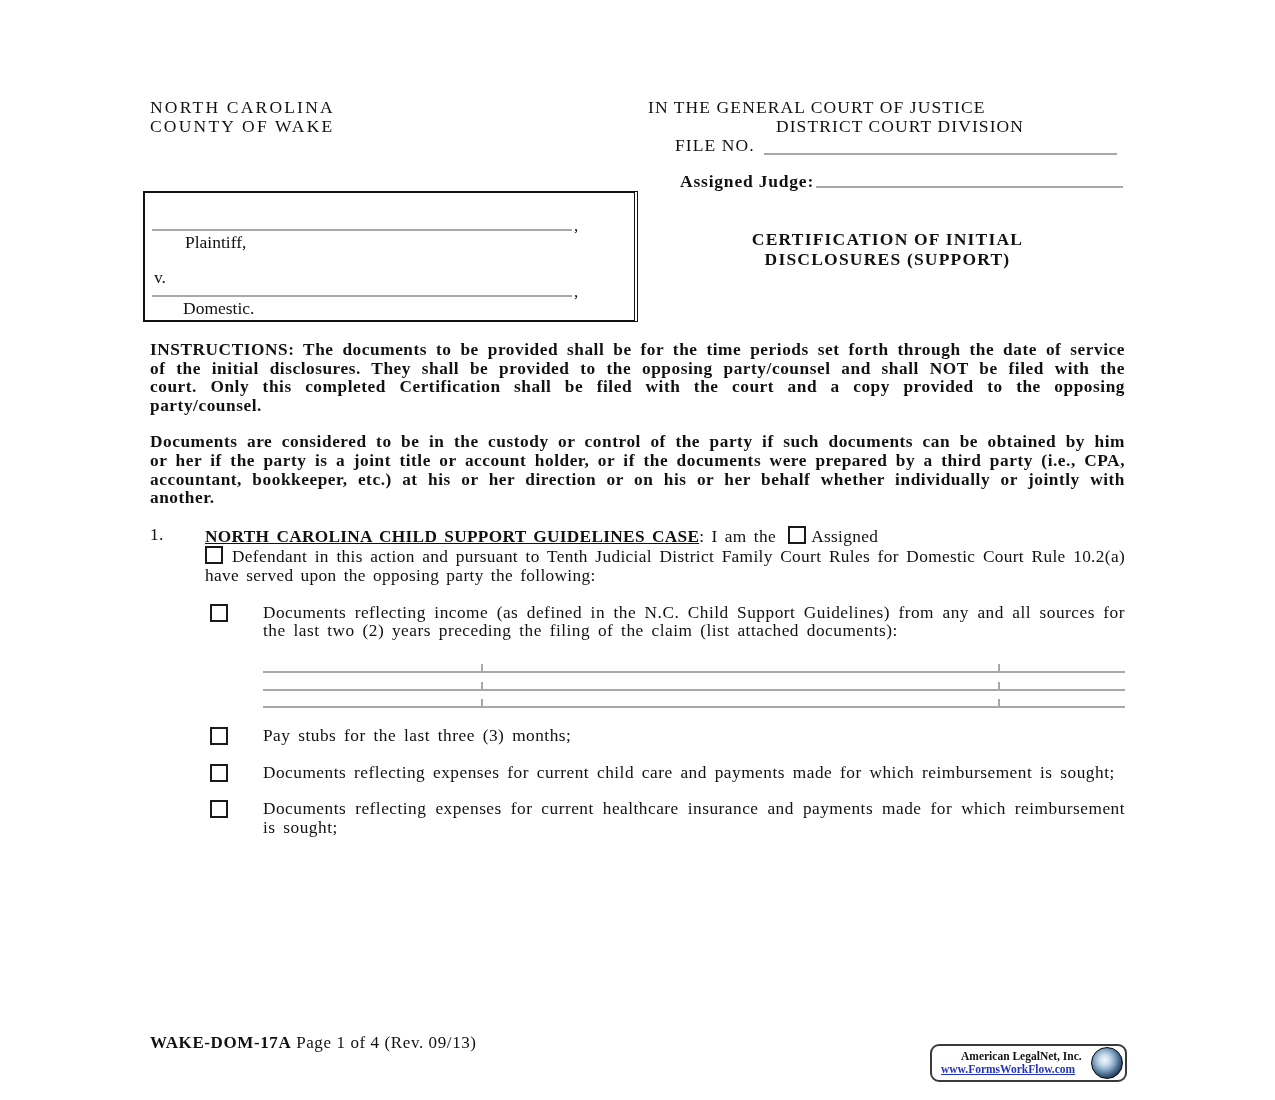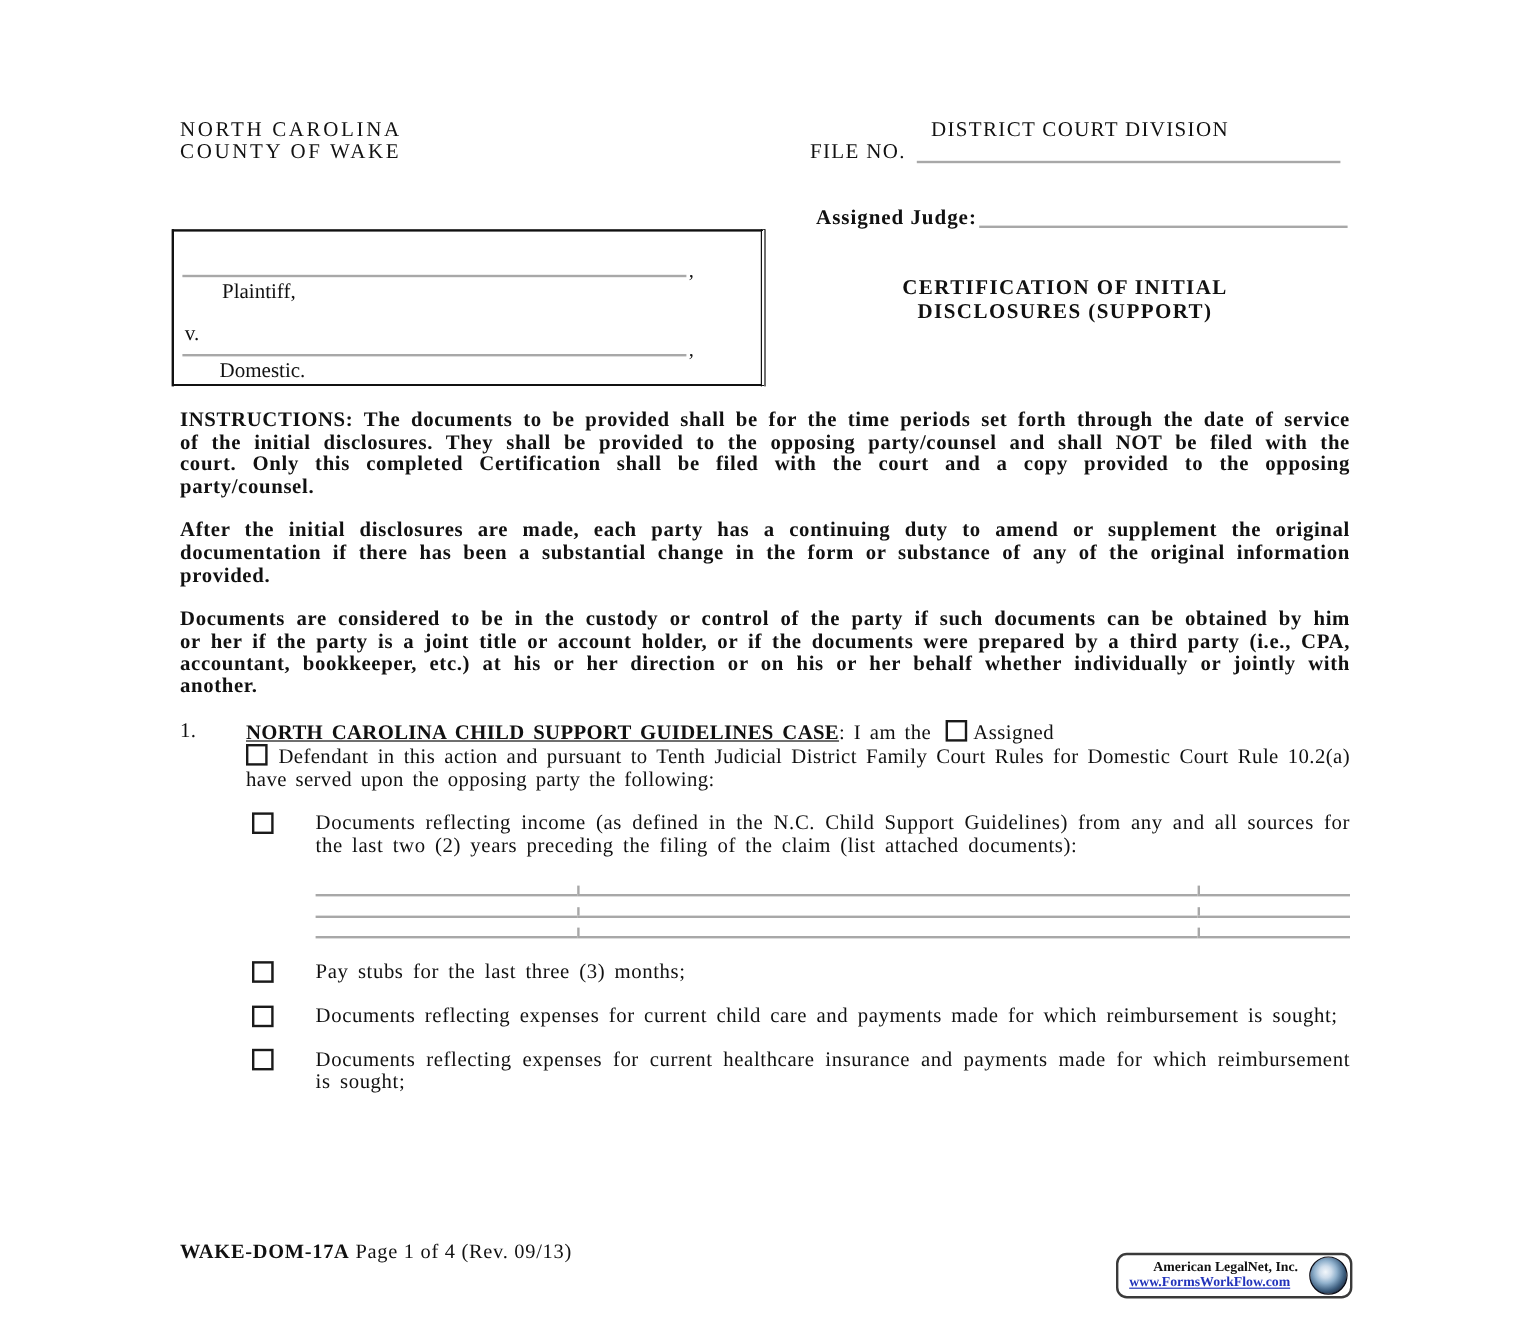--- a/index.html
+++ b/index.html
@@ -10,21 +10,21 @@
   }
   .abs{position:absolute;}
 
   
   #header-left{left:150px;top:98px;font-size:17.5px;line-height:19px;letter-spacing:2.2px;}
   #header-right{left:648px;top:98px;width:477px;font-size:17.5px;line-height:19px;letter-spacing:1.1px;}
   #header-right .indent{padding-left:27px;text-align:center;}
   .fill-row{display:flex;align-items:flex-end;}
   .blank-line{border-bottom:2px solid #a8a8a8;flex:1;height:15px;}
   #file-row .blank-line{margin-left:9px;margin-right:8px;}
-  #judge-row{left:680px;top:171px;width:443px;font-size:17.5px;display:flex;align-items:center;}
+  #judge-row{left:680px;top:171px;width:443px;font-size:17.5px;display:flex;align-items:flex-start;}
   #judge-row .label{font-weight:bold;letter-spacing:0.8px;white-space:nowrap;}
   #judge-row .blank-line{margin-left:2px;}
 
   
   #caption-box{
     left:143px;top:191px;width:489px;height:127px;
     border:2px solid #111;border-right:4px double #111;background:#fff;
   }
   .cap-line{position:absolute;left:7px;width:438px;display:flex;align-items:flex-end;font-size:17px;}
   .cap-line .line{width:420px;border-bottom:2px solid #a8a8a8;height:14px;}
@@ -96,20 +96,21 @@
 </style>
 </head>
 <body>
 
 <div class="abs" id="header-left">
   <div>NORTH CAROLINA</div>
   <div>COUNTY OF WAKE</div>
 </div>
 
 <div class="abs" id="header-right">
+  <div>IN THE GENERAL COURT OF JUSTICE</div>
   <div class="indent">DISTRICT COURT DIVISION</div>
   <div class="indent fill-row" id="file-row">
     <span>FILE NO.</span>
     <span class="blank-line"></span>
   </div>
 </div>
 
 <div class="abs" id="judge-row">
   <span class="label">Assigned Judge:</span>
   <span class="blank-line"></span>
@@ -130,21 +131,20 @@
 </div>
 
 <div class="abs" id="doc-title">
   <div>CERTIFICATION OF INITIAL</div>
   <div>DISCLOSURES (SUPPORT)</div>
 </div>
 
 <div class="abs" id="body-copy">
 
   <p class="instr">INSTRUCTIONS: The documents to be provided shall be for the time periods set forth through the date of service of the initial disclosures.  They shall be provided to the opposing party/counsel and shall NOT be filed with the court.  Only this completed Certification shall be filed with the court and a copy provided to the opposing party/counsel.</p>
-  <p class="instr">After the initial disclosures are made, each party has a continuing duty to amend or supplement the original documentation if there has been a substantial change in the form or substance of any of the original information provided.</p>
   <p class="instr">Documents are considered to be in the custody or control of the party if such documents can be obtained by him or her if the party is a joint title or account holder, or if the documents were prepared by a third party (i.e., CPA, accountant, bookkeeper, etc.) at his or her direction or on his or her behalf whether individually or jointly with another.</p>
 
   <div id="item1">
     <span class="item-num">1.</span>
     <div class="line1"><span class="heading">NORTH CAROLINA CHILD SUPPORT GUIDELINES CASE</span><span>: I am the</span> <span class="cb cb-inline"></span><span>Assigned</span></div>
     <div class="rest"><span class="cb cb-inline" style="margin-left:0;margin-right:9px;"></span><span>Defendant</span> <span>in this action and pursuant to Tenth Judicial District Family Court Rules for Domestic Court Rule 10.2(a) have served upon the opposing party the following:</span></div>
   </div>
 
   <div id="checklist">
 

